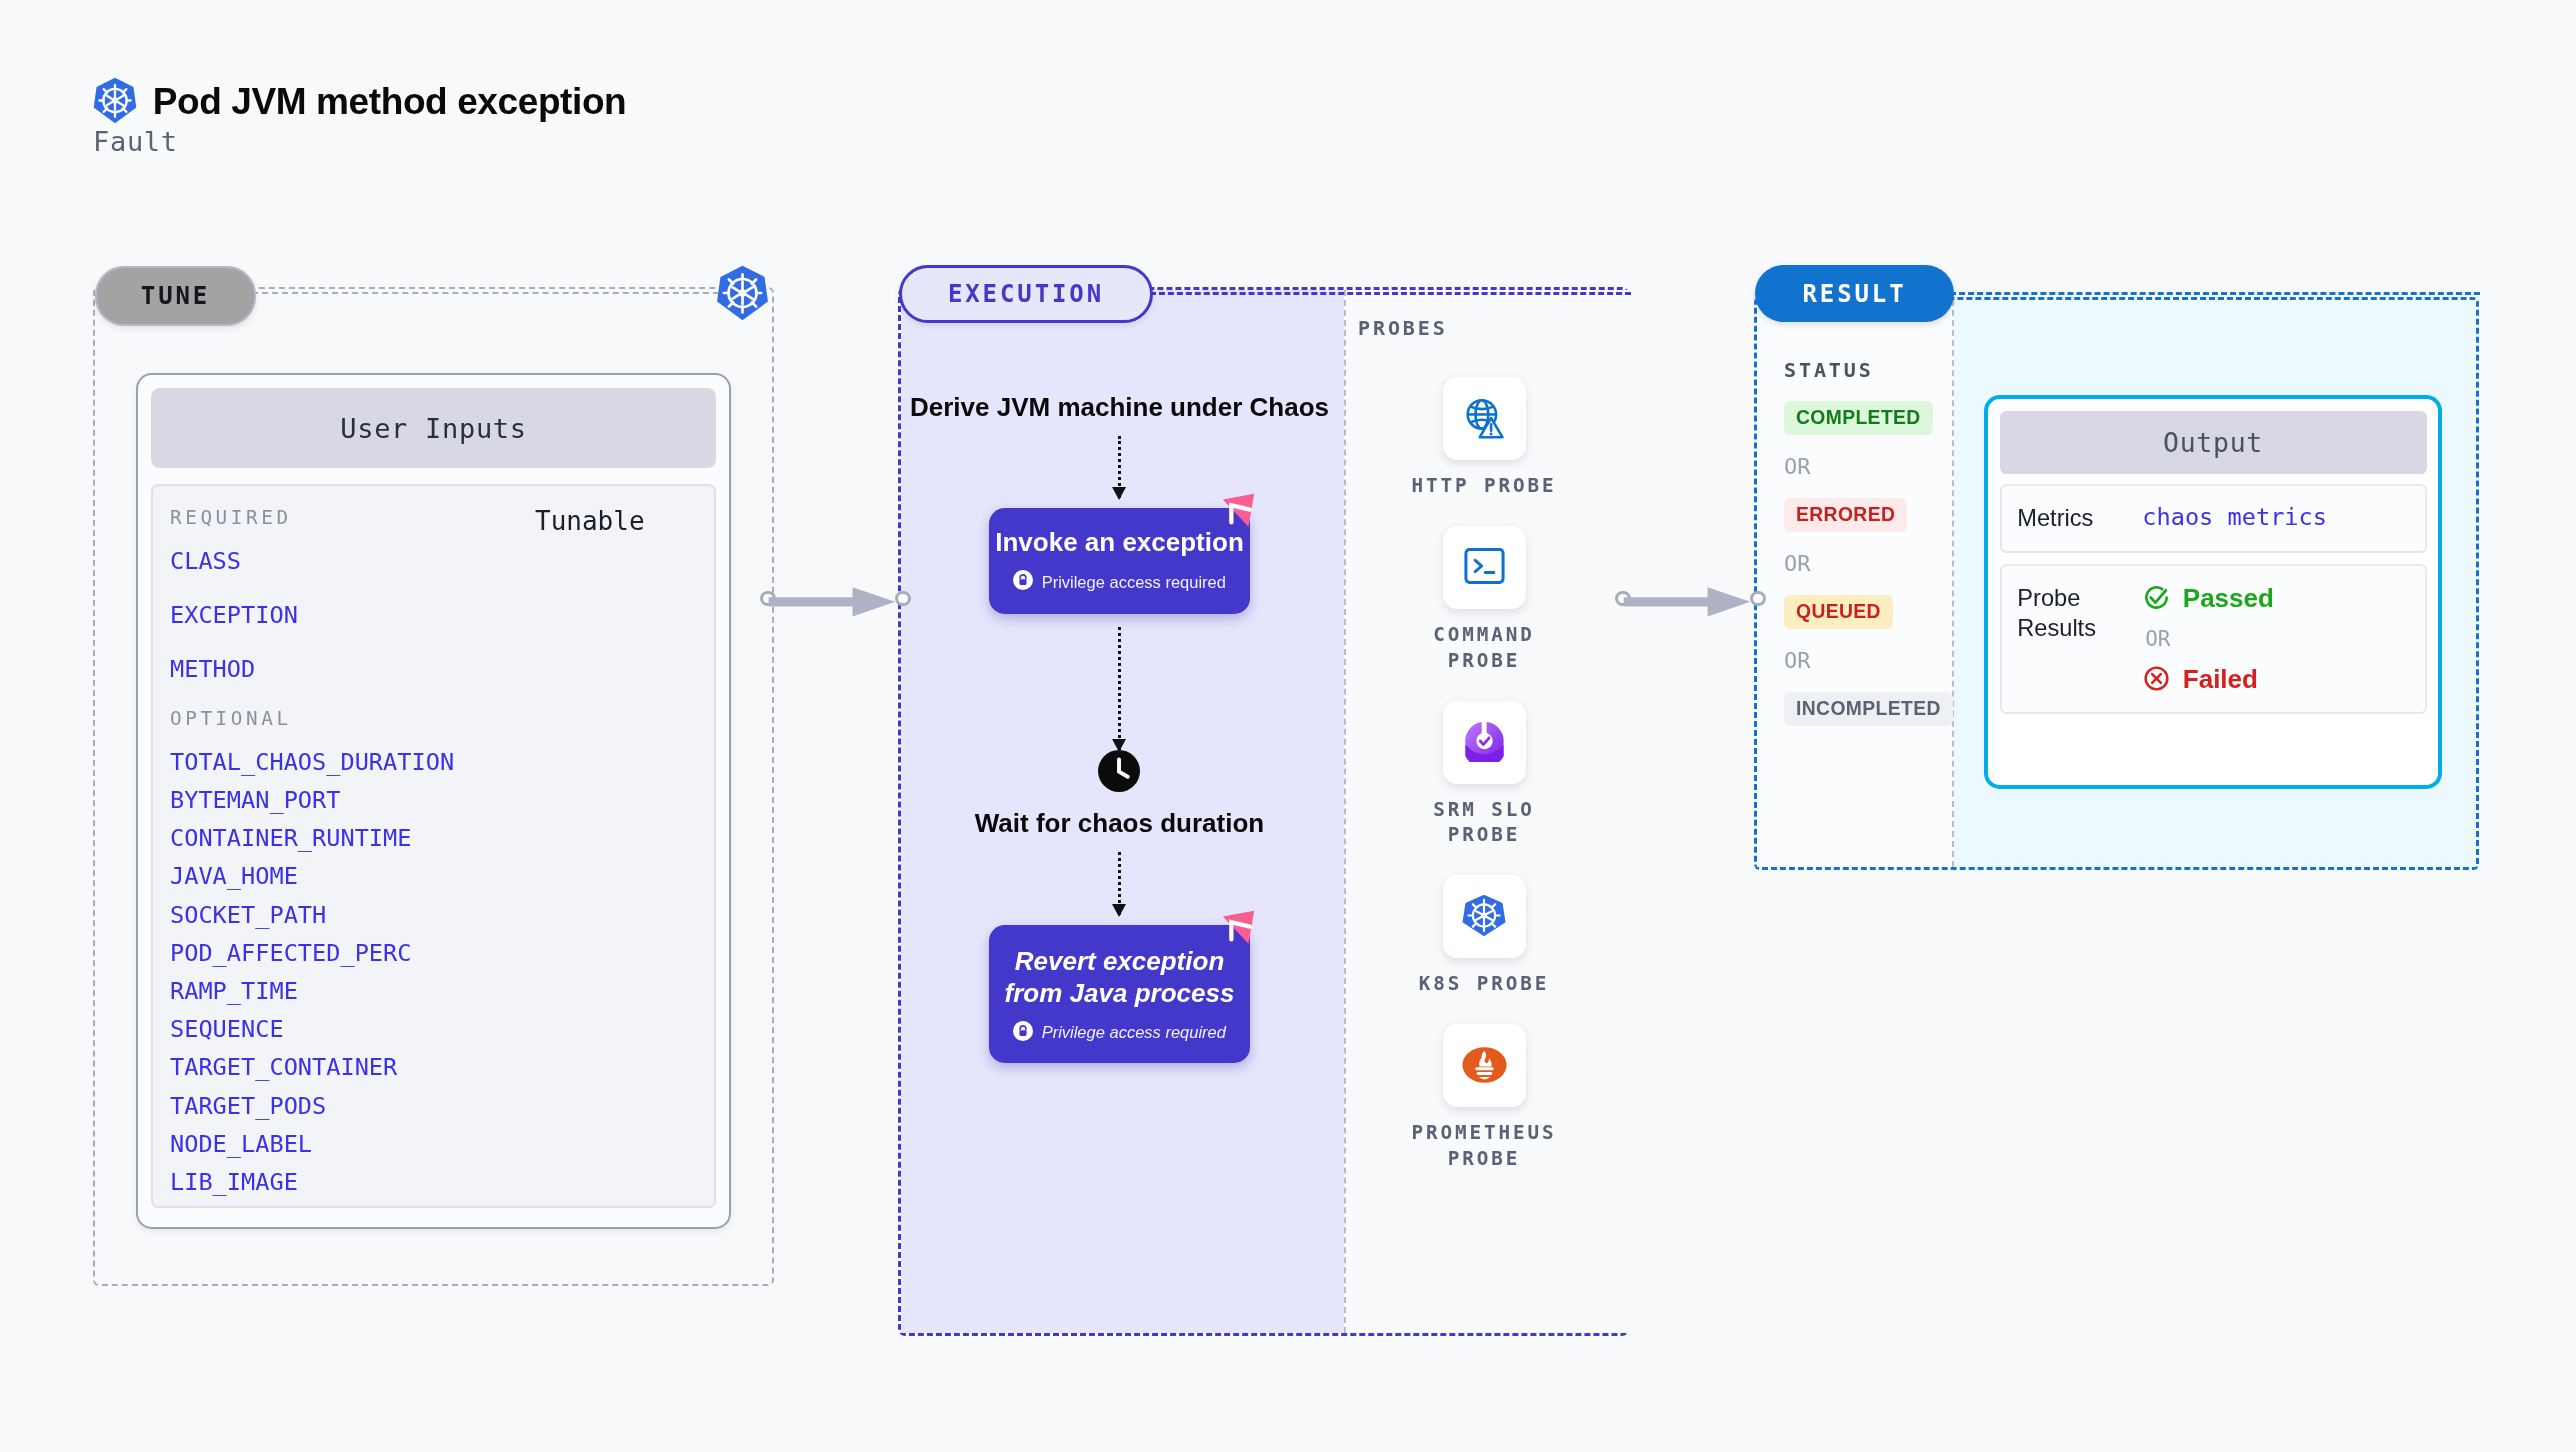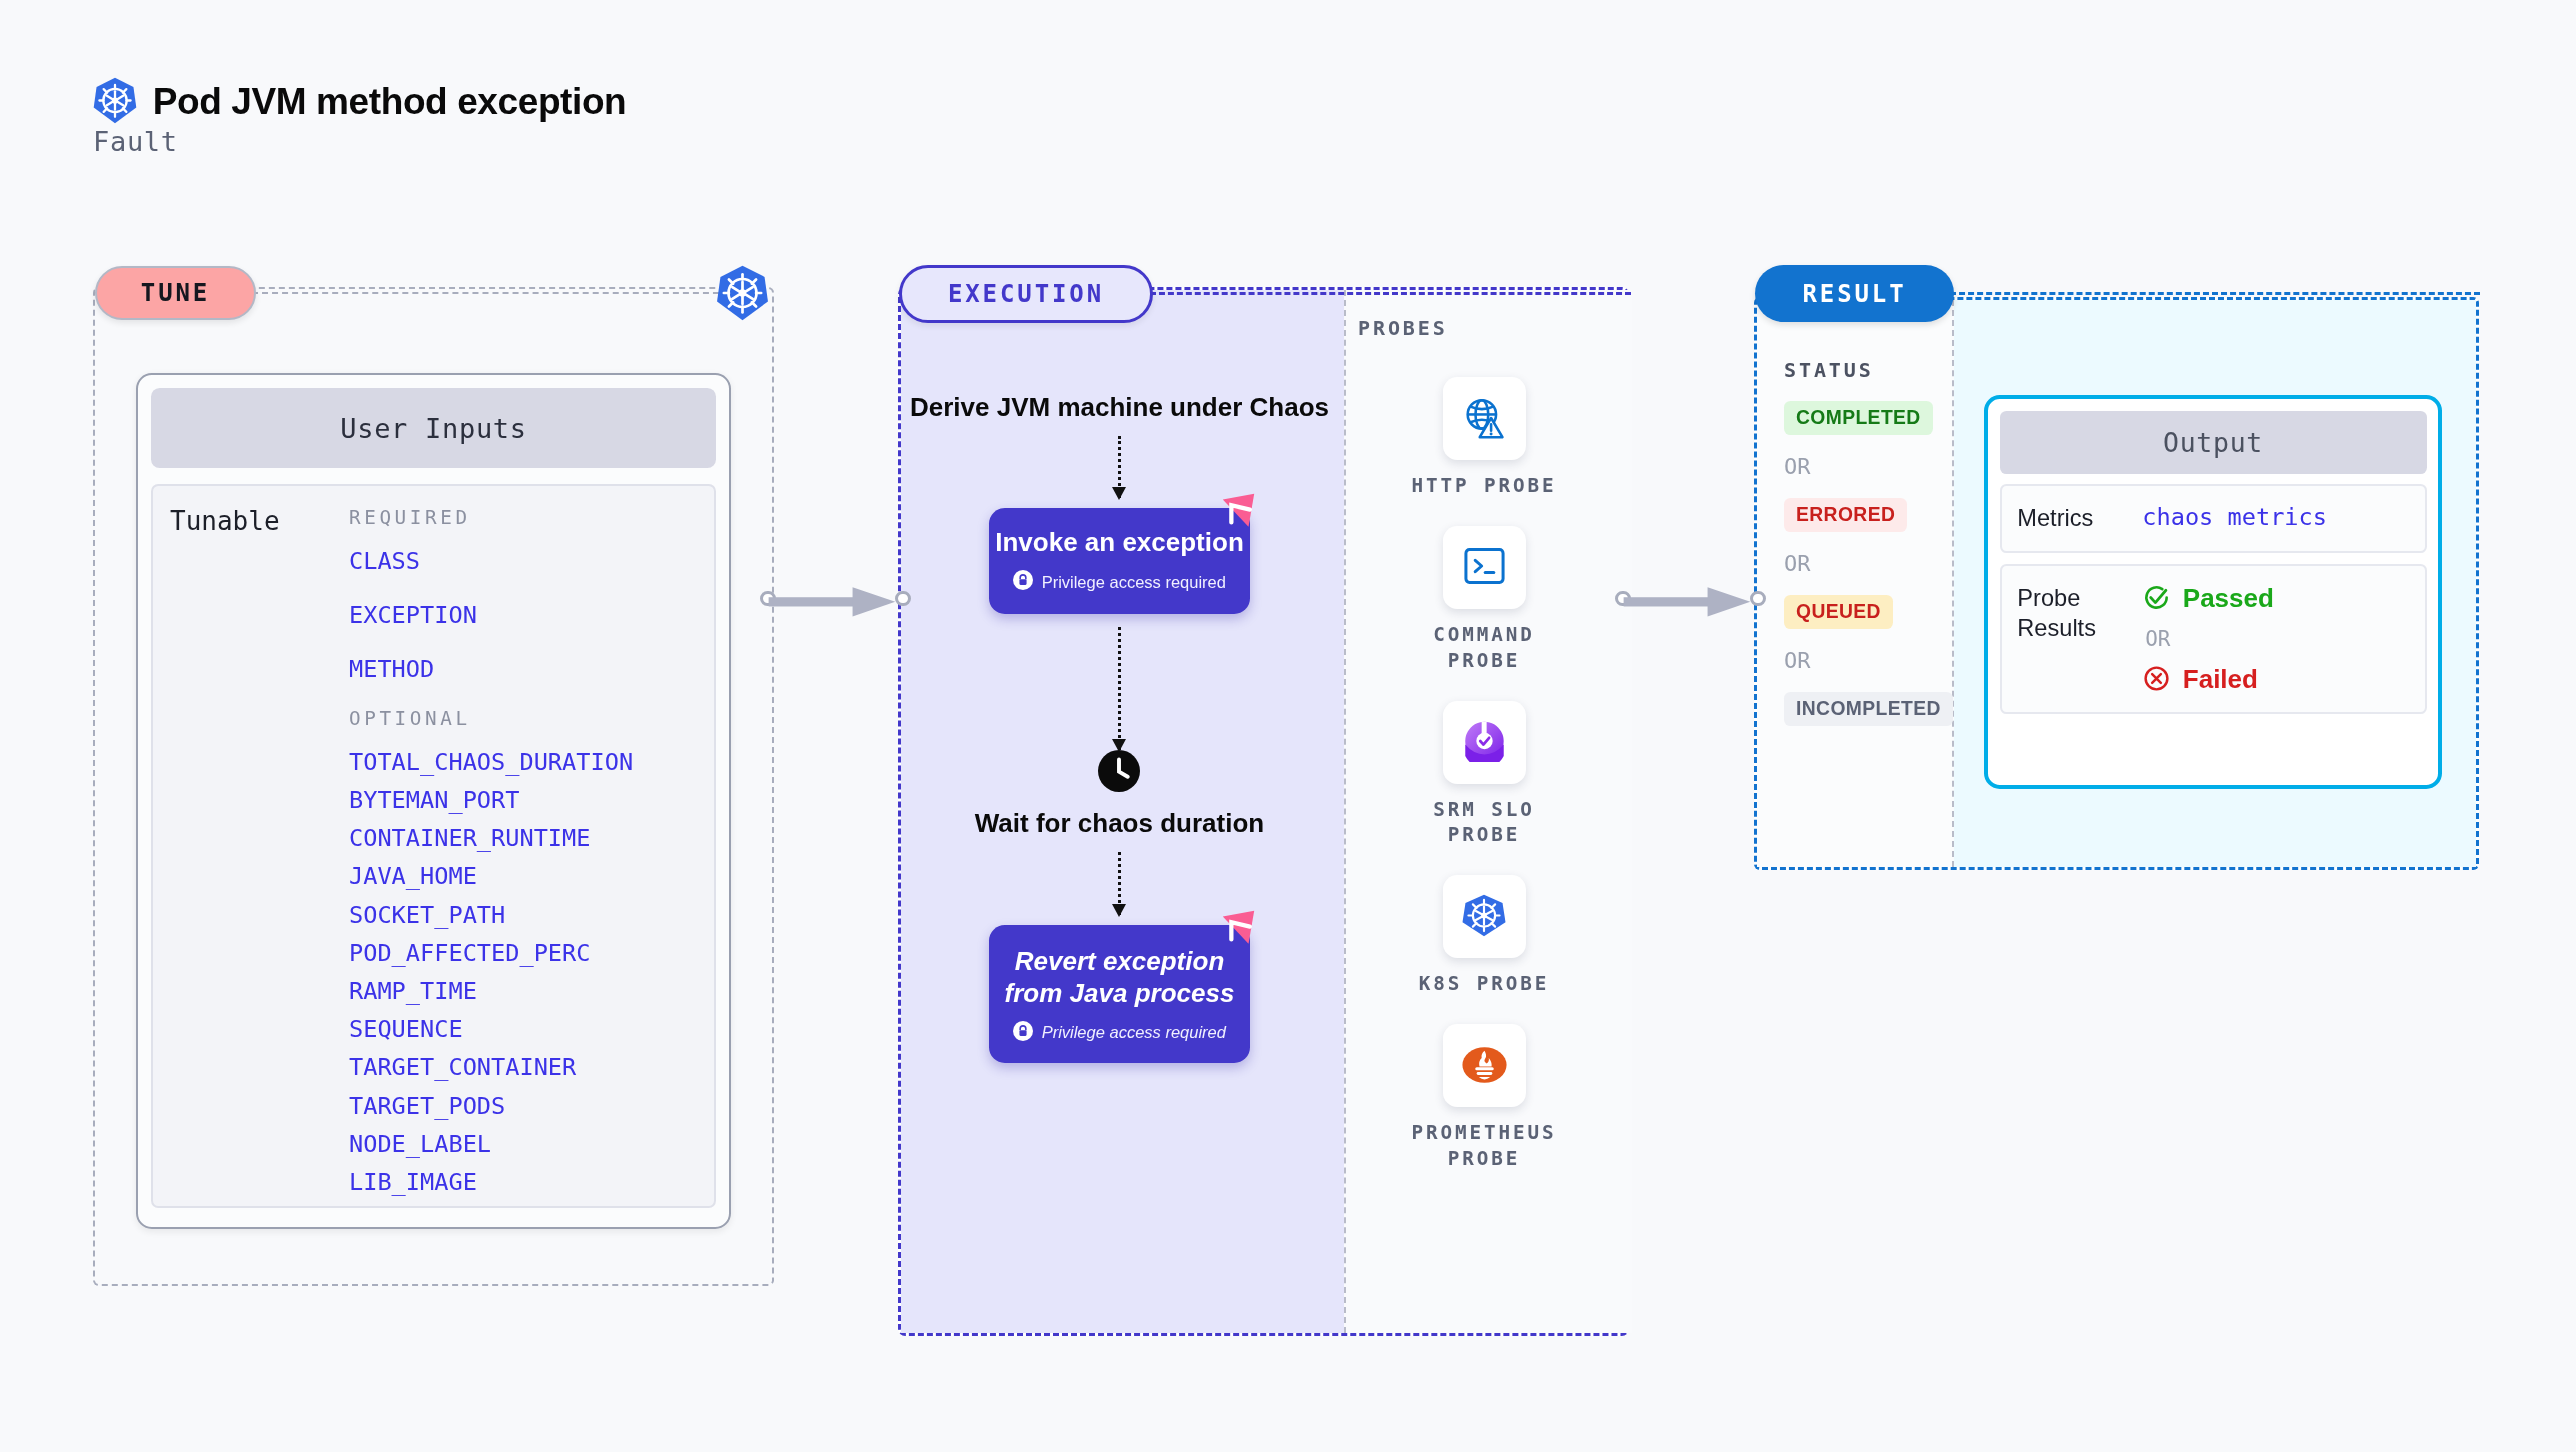--- a/index.html
+++ b/index.html
@@ -62,22 +62,22 @@
   
   .stage-pill{
     position:absolute;
     display:flex;align-items:center;justify-content:center;
     border-radius:29px;box-sizing:border-box;
     font-family:"DejaVu Sans Mono",monospace;
     font-weight:bold;letter-spacing:2.9px;
     z-index:12;
   }
   #pill-tune{
-    left:95px;top:266px;width:161px;height:54px;
-    background:#fca5a5;border:2.9px solid #b3b8c6;
+    left:95px;top:266px;width:161px;height:60px;
+    background:#a3a3a3;border:2.9px solid #b3b8c6;
     color:#15171f;font-size:24px;
     box-shadow:0 2.9px 6.4px rgba(0,0,0,.09);
   }
   #pill-exec{
     left:899px;top:265px;width:254px;height:58px;
     background:#e7e7fc;border:3.6px solid #4338ca;
     color:#4338ca;font-size:24px;
     box-shadow:0 2.9px 6.4px rgba(0,0,0,.08);
   }
   #pill-result{
@@ -326,40 +326,40 @@
   </svg>
 </div>
 
 <div class="stage-pill" id="pill-tune">TUNE</div>
 <div class="stage-pill" id="pill-exec">EXECUTION</div>
 <div class="stage-pill" id="pill-result">RESULT</div>
 
 <div id="user-inputs-card">
   <div id="user-inputs-head">User Inputs</div>
   <div id="tunable-box">
-    <div id="tunable-label">Tunable</div>
     <div id="tunable-lists">
       <div class="group-head">REQUIRED</div>
       <div class="param sp">CLASS</div>
       <div class="param sp">EXCEPTION</div>
       <div class="param">METHOD</div>
       <div class="group-head" id="optional-head">OPTIONAL</div>
       <div class="param">TOTAL_CHAOS_DURATION</div>
       <div class="param">BYTEMAN_PORT</div>
       <div class="param">CONTAINER_RUNTIME</div>
       <div class="param">JAVA_HOME</div>
       <div class="param">SOCKET_PATH</div>
       <div class="param">POD_AFFECTED_PERC</div>
       <div class="param">RAMP_TIME</div>
       <div class="param">SEQUENCE</div>
       <div class="param">TARGET_CONTAINER</div>
       <div class="param">TARGET_PODS</div>
       <div class="param">NODE_LABEL</div>
       <div class="param">LIB_IMAGE</div>
     </div>
+    <div id="tunable-label">Tunable</div>
   </div>
 </div>
 
 <div id="exec-flow">
 
   <div id="derive-text">Derive JVM machine under Chaos</div>
 
   <div class="v-dash" style="height:62px;margin-top:11.5px;"></div>
 
   <div class="step-box" style="width:261px;padding:18.6px 0 20px;margin-top:10px;">

